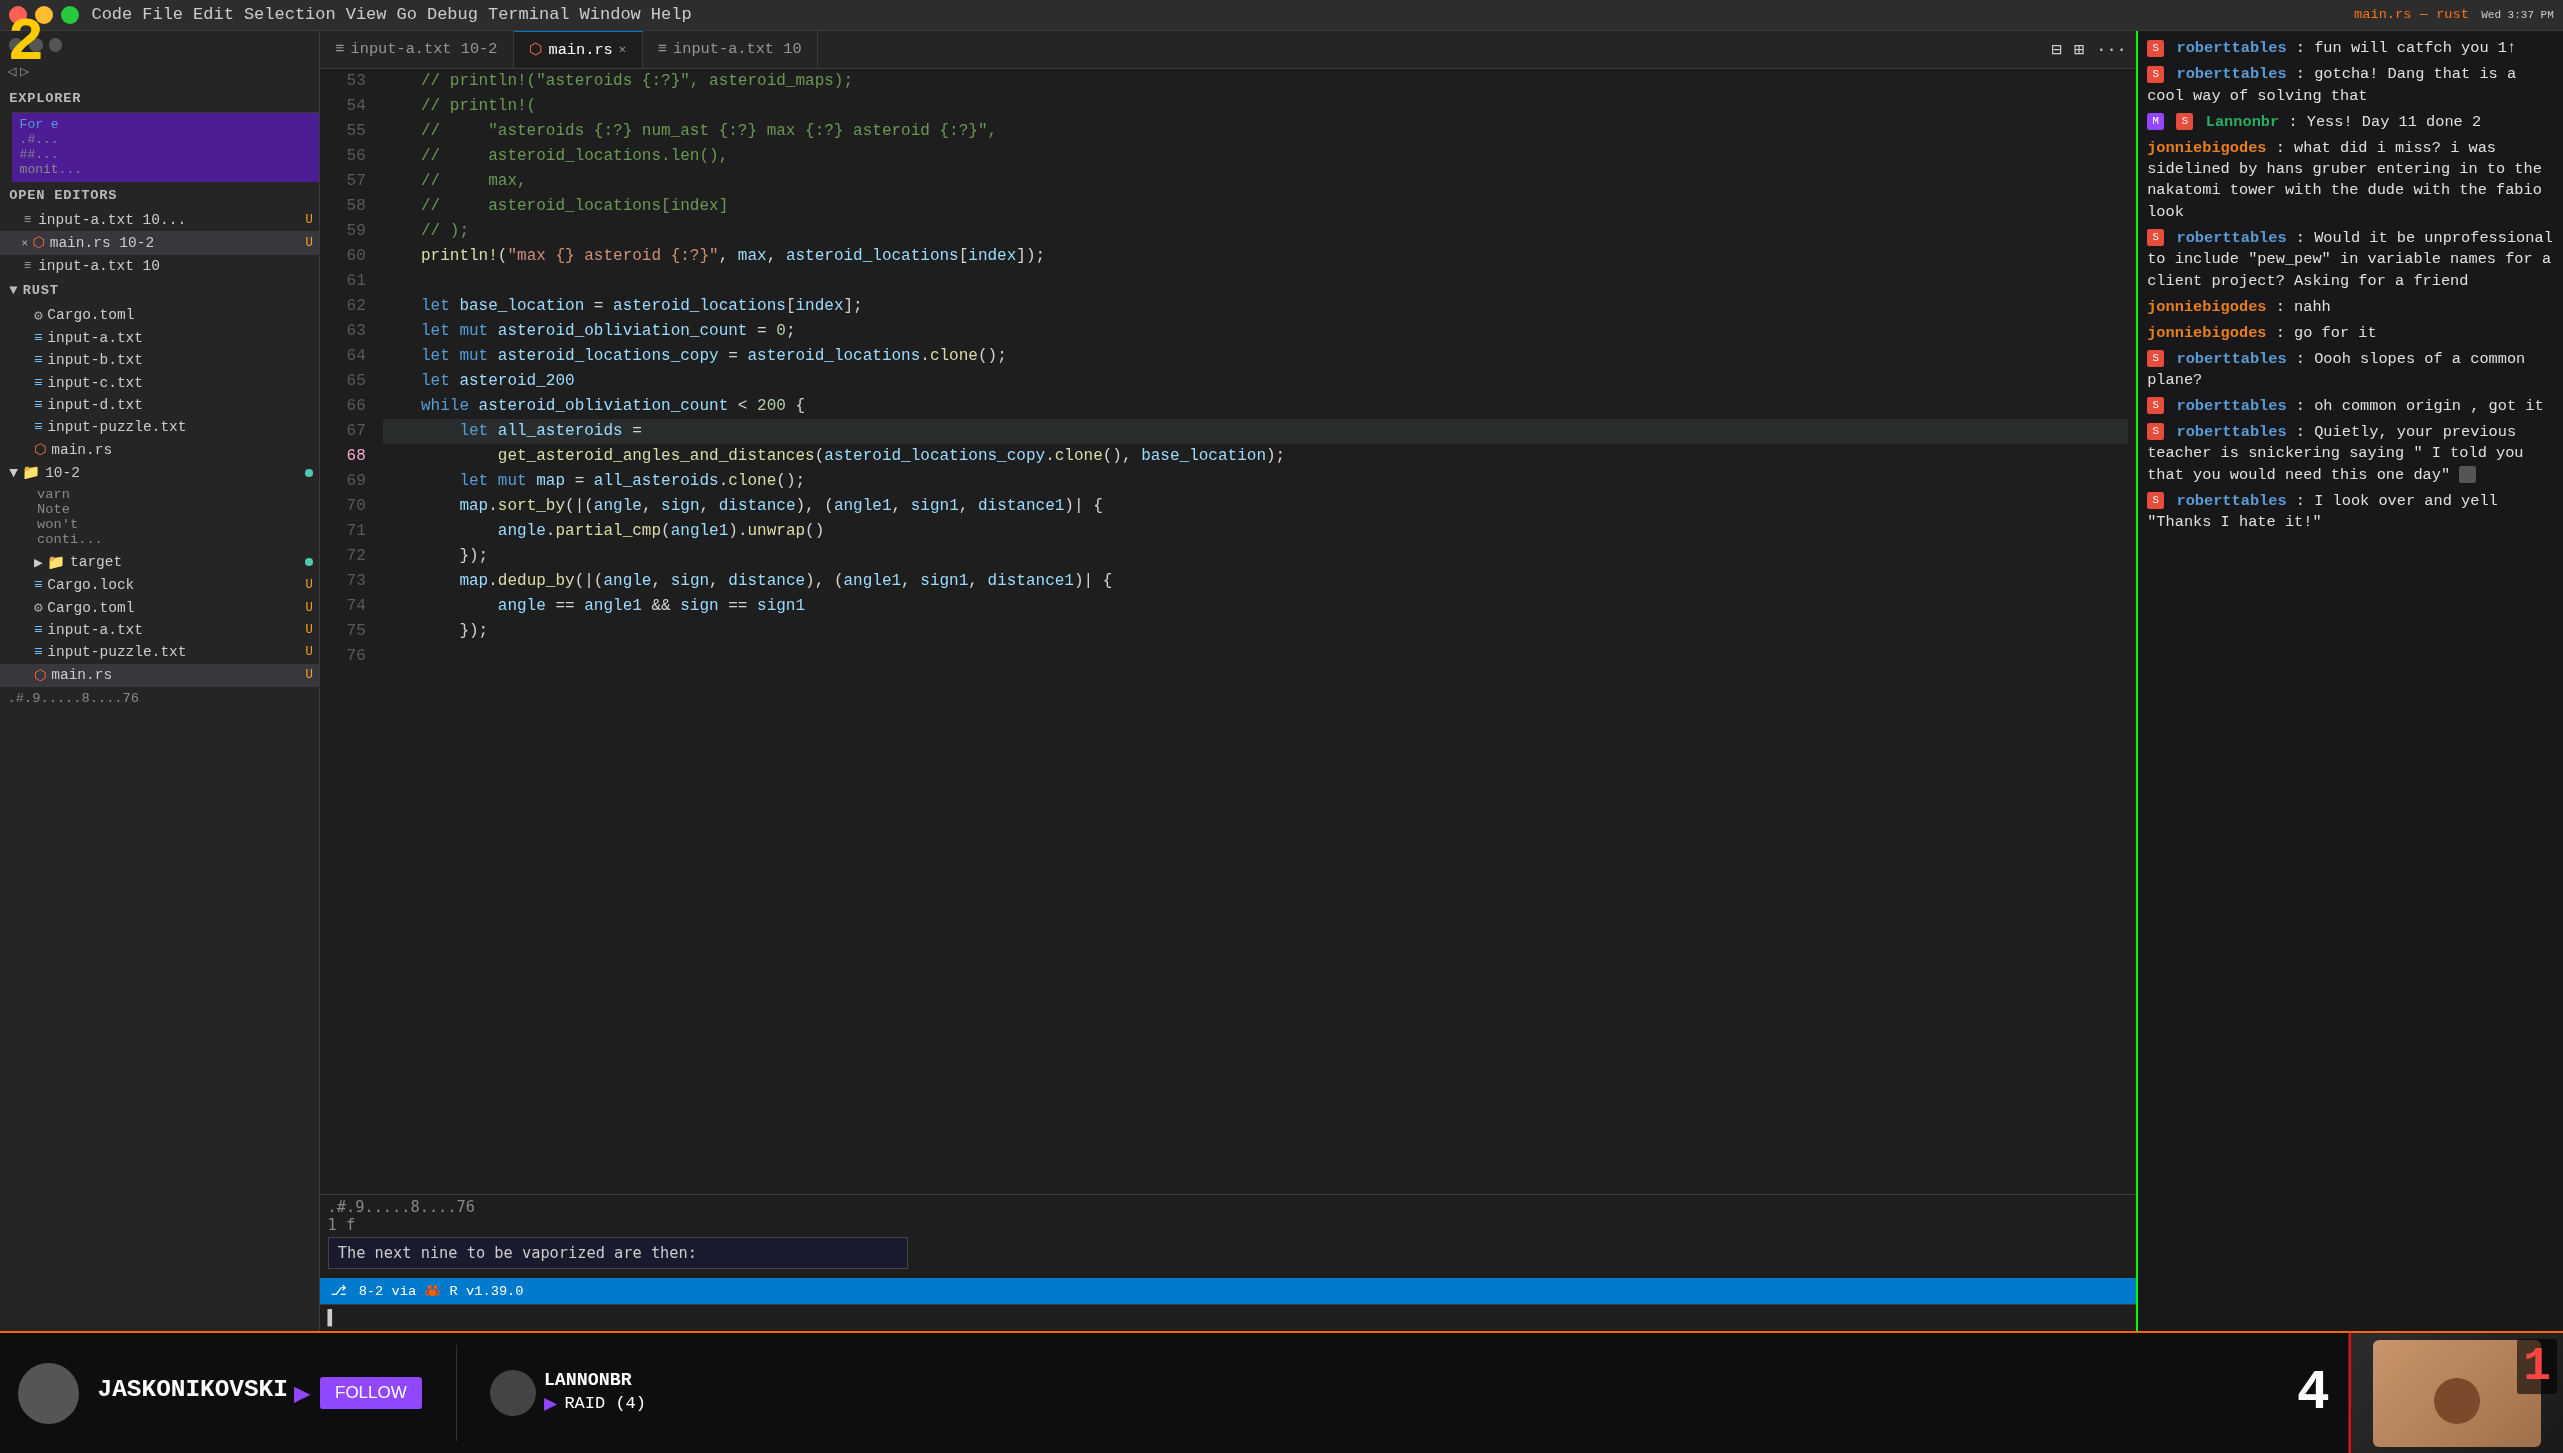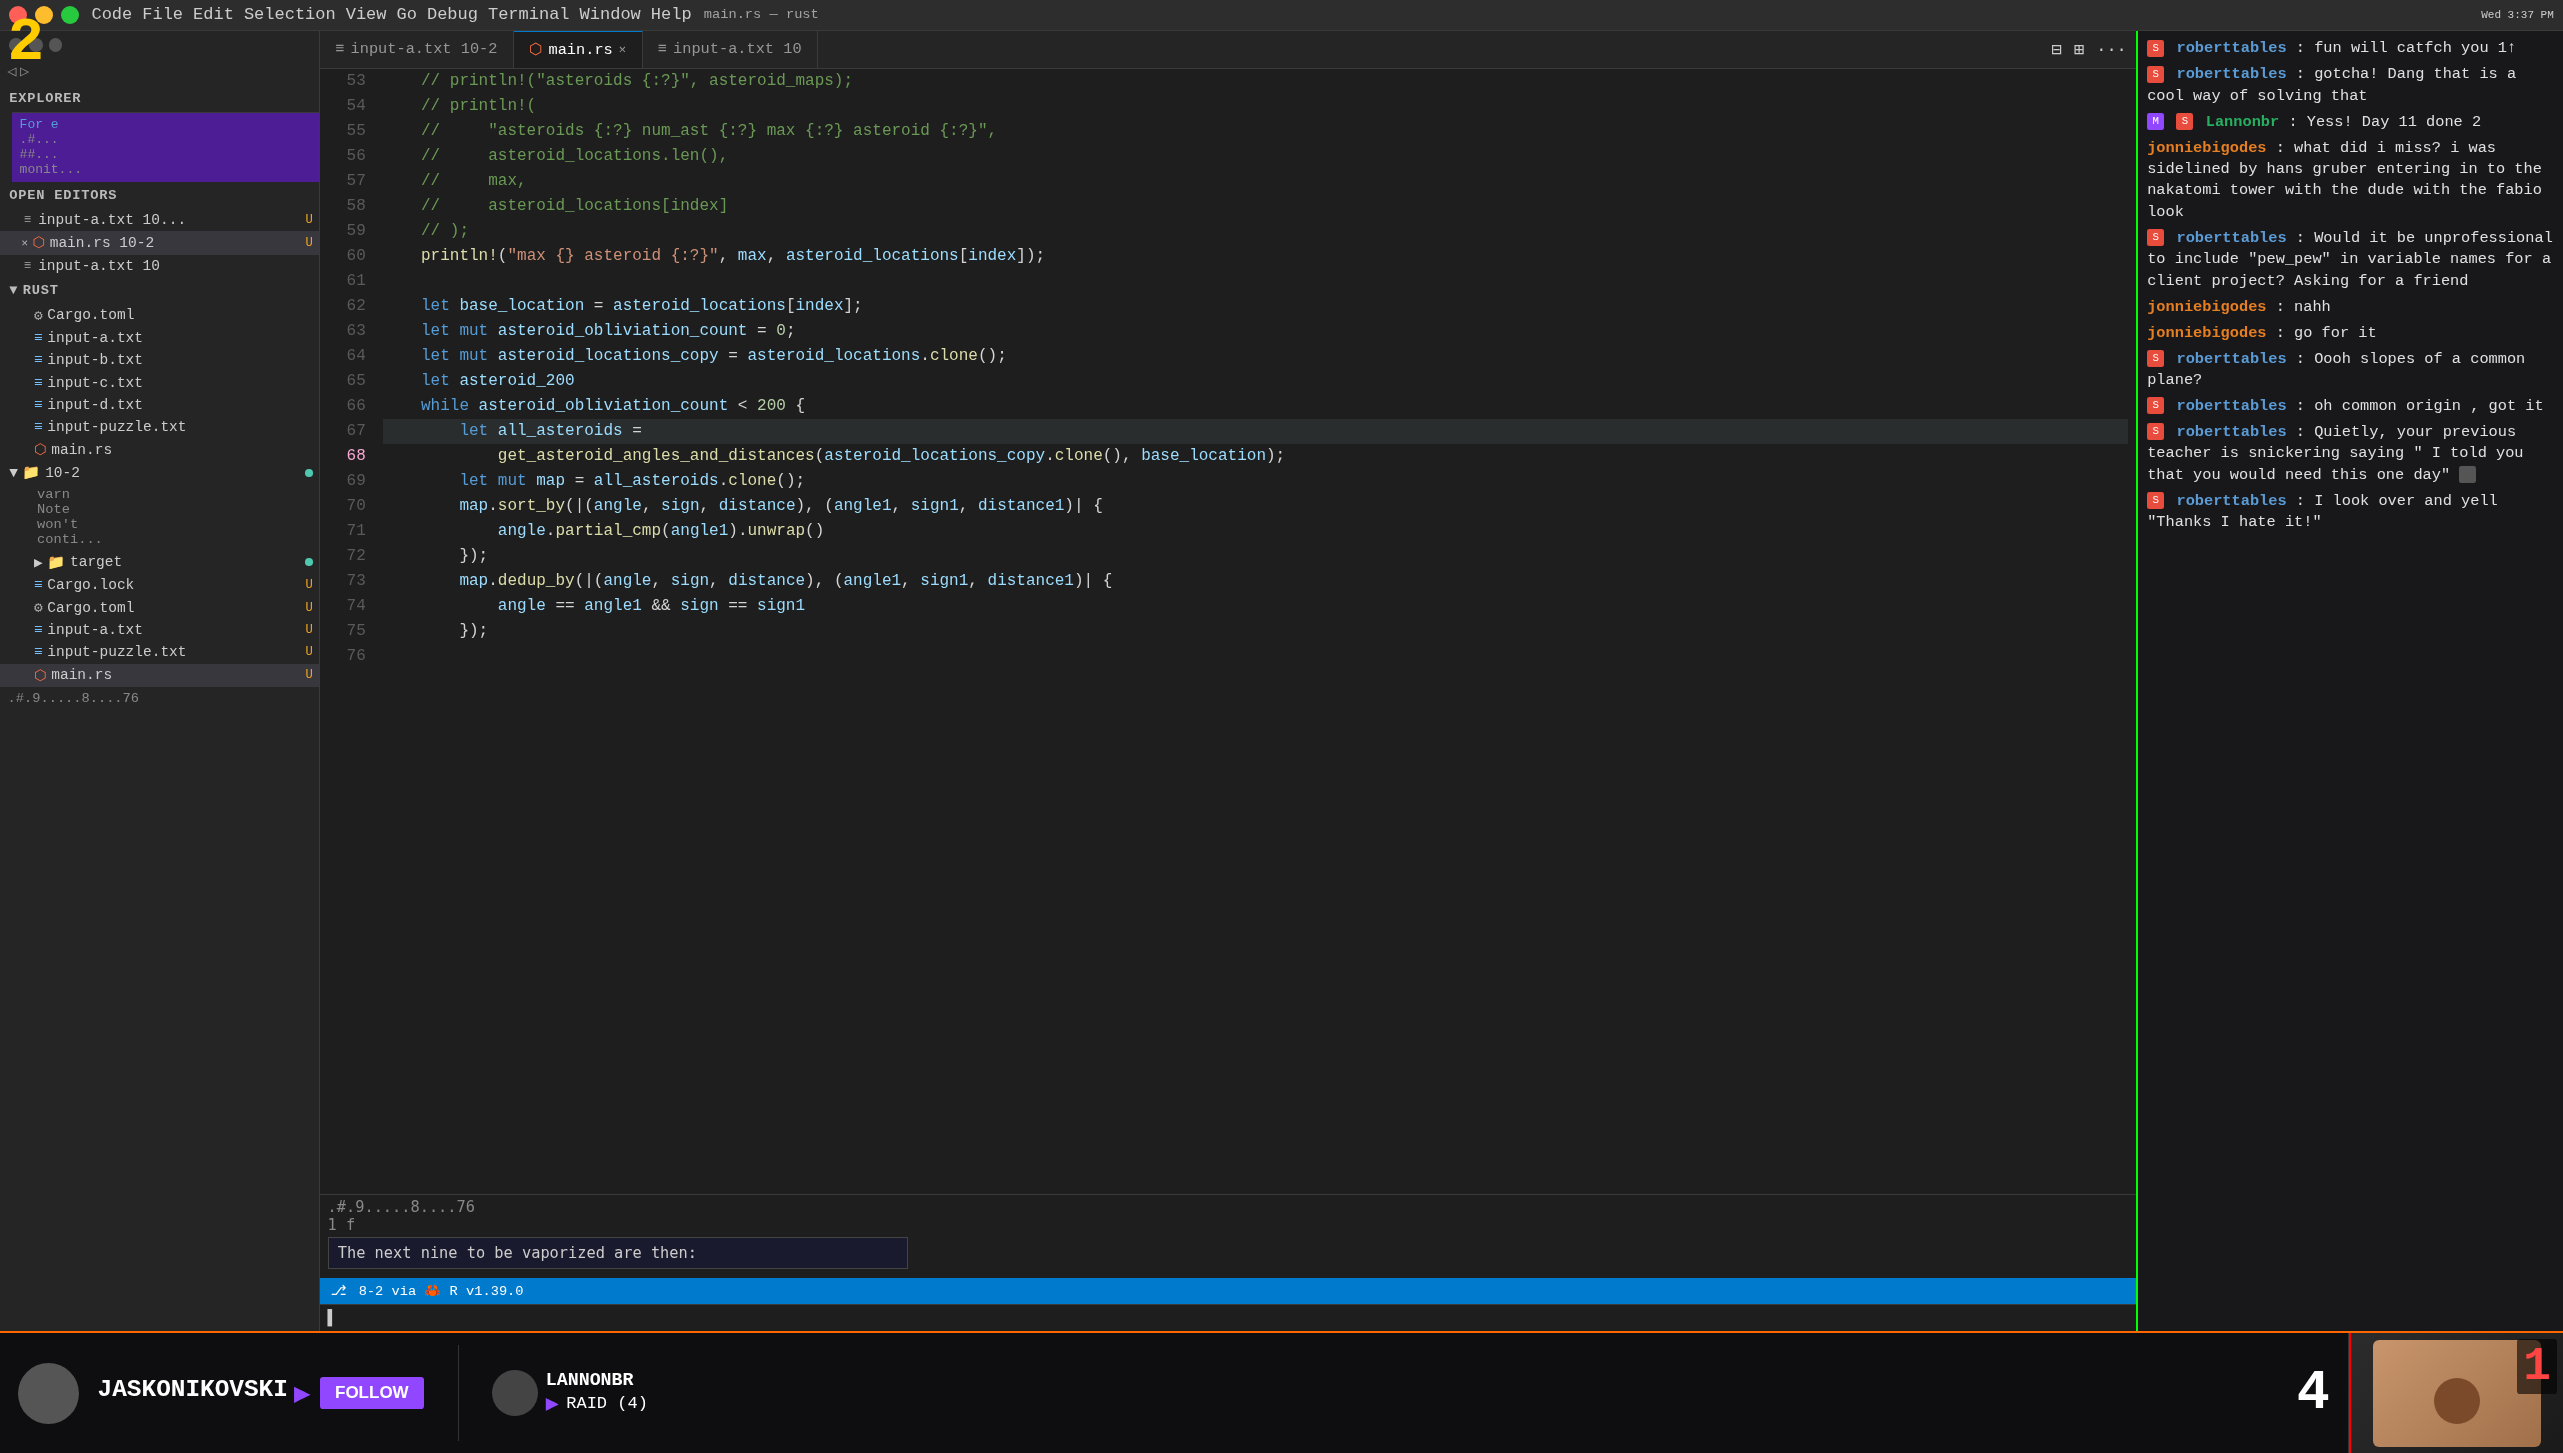--- a/index.html
+++ b/index.html
@@ -320,21 +320,21 @@
       display: flex;
       align-items: center;
       gap: 9.2px;
     }
     .follow-btn {
       background: #9147ff;
       color: #ffffff;
       border: none;
       padding: 6.1px 15.3px;
       font-size: 17px;
-      font-weight: bold;
+      font-weight: normal;
       border-radius: 3.1px;
       cursor: pointer;
     }
     .raid-section {
       display: flex;
       align-items: center;
       gap: 7.6px;
     }
     .raid-name {
       font-size: 18.3px;
@@ -420,23 +420,23 @@
     .wc-green { width: 18.3px; height: 18.3px; background: #27c93f; border-radius: 50%; }
 
     .vscode-main {
       display: flex;
       flex-direction: column;
       flex: 1;
       overflow: hidden;
     }
     .vscode-title-center {
       flex: 1;
-      text-align: left;
+      text-align: right;
       font-size: 13.7px;
-      color: #a3a3a3;
+      color: #f97316;
     }
   </style>
 </head>
 <body>
 
 <div class="overlay-number overlay-2">2</div>
 
 <div class="top-bar">
   <div class="window-controls">
     <div class="wc-red"></div>

